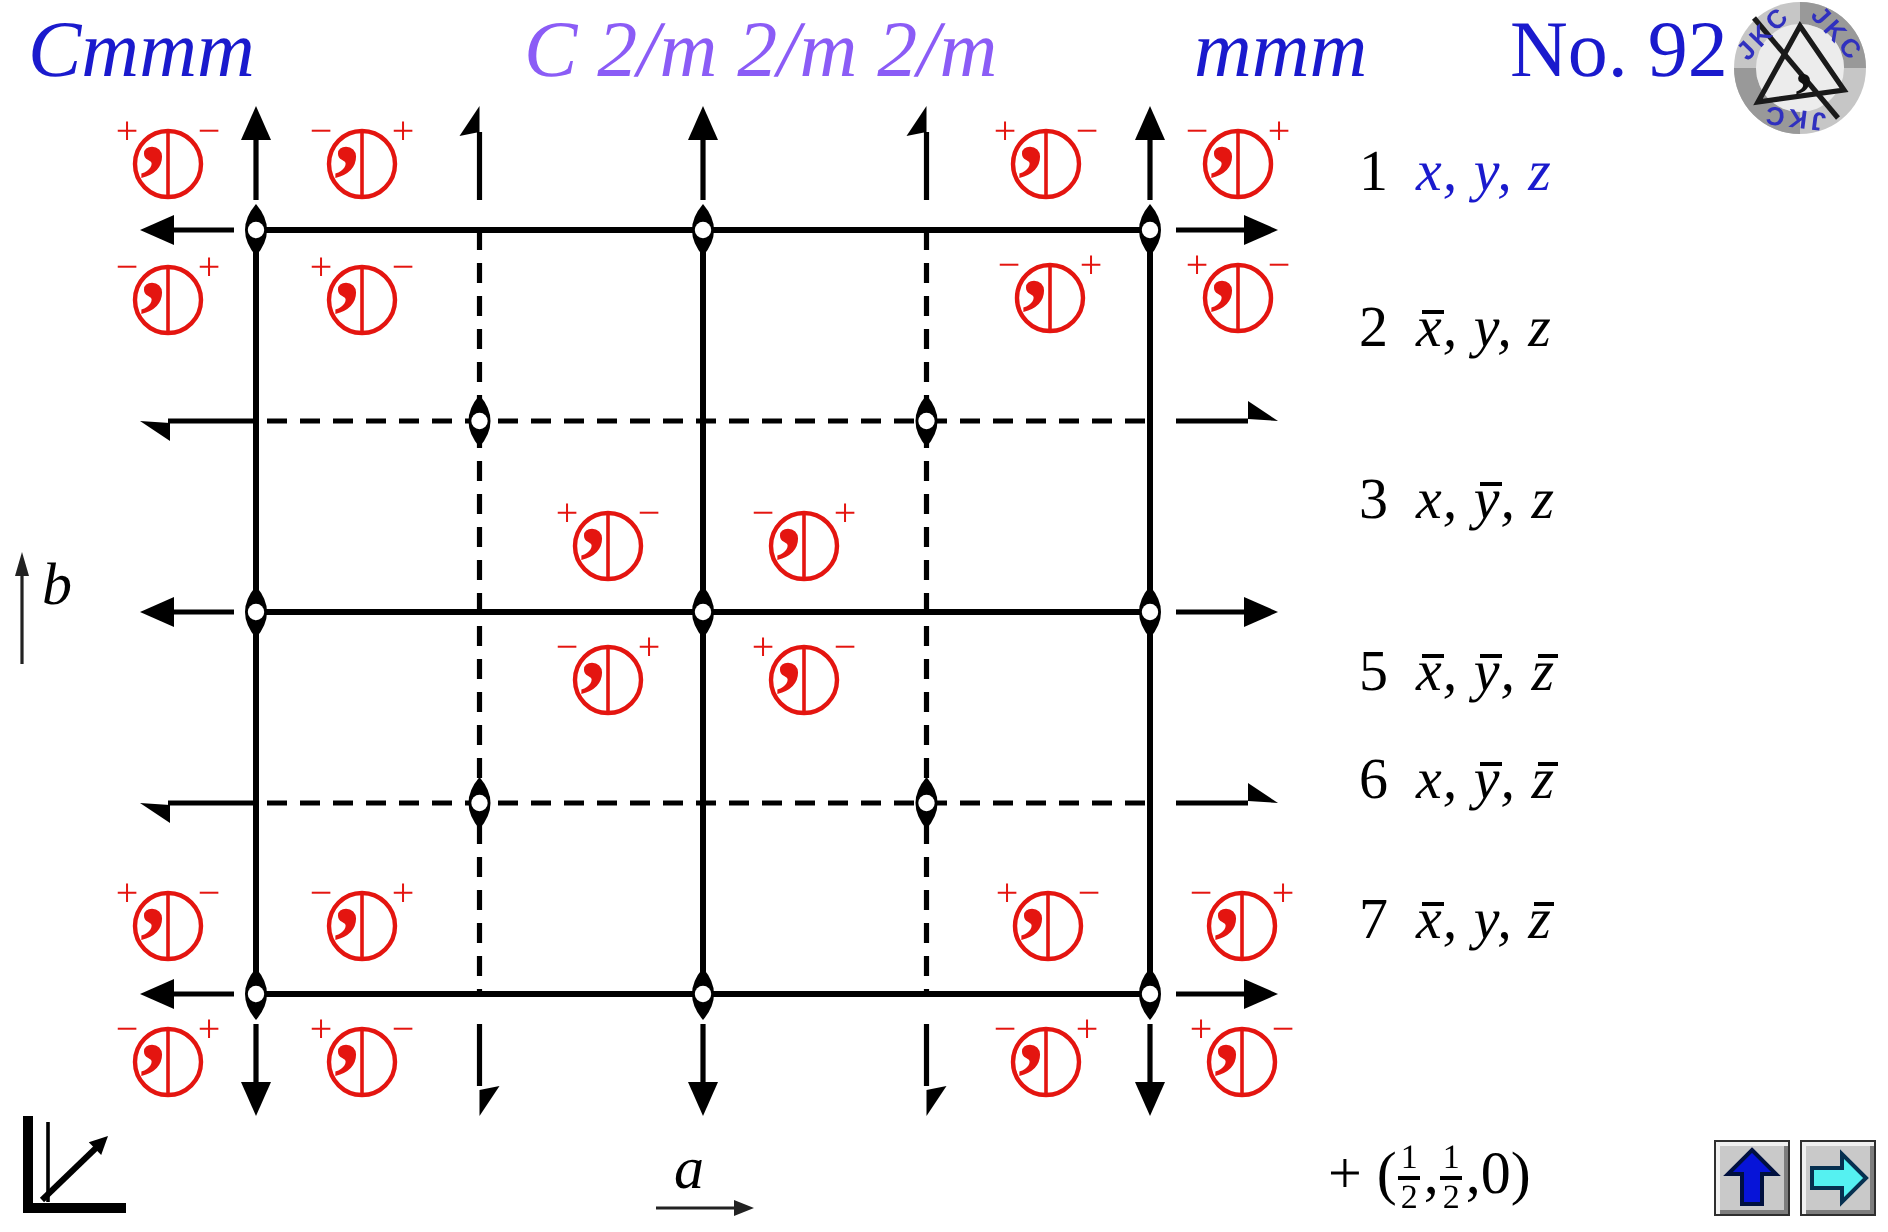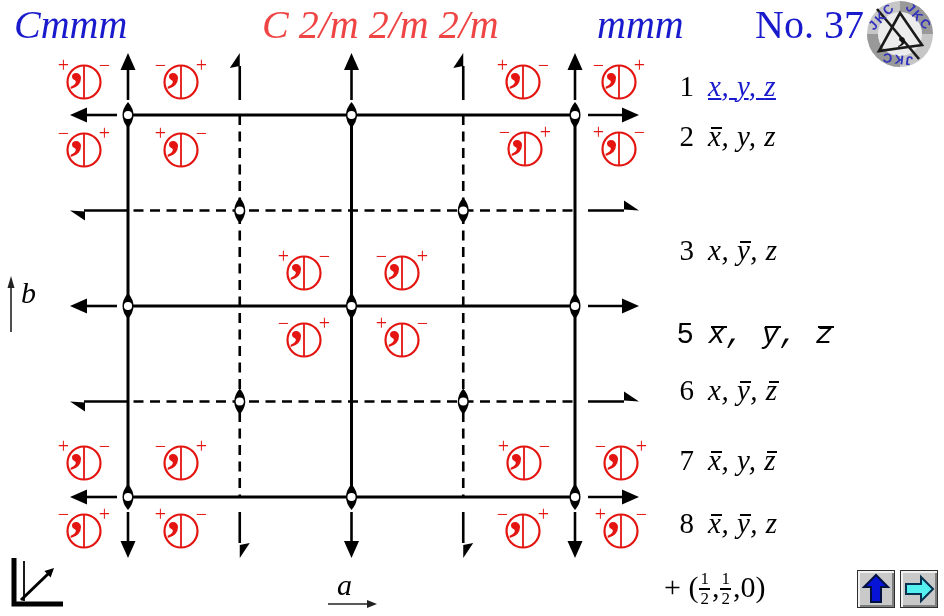--- a/index.html
+++ b/index.html
@@ -207,23 +207,23 @@
       <text x="502.5" y="521" fill="#e41510" font-size="20" text-anchor="middle" font-family="'Liberation Serif', serif">−</text>
       <text x="543.5" y="521" fill="#e41510" font-size="20" text-anchor="middle" font-family="'Liberation Serif', serif">+</text>
       <circle cx="621" cy="531" r="16.5" fill="none" stroke="#e41510" stroke-width="2.2"></circle>
       <line x1="621" y1="514.5" x2="621" y2="547.5" stroke="#e41510" stroke-width="1.8"></line>
       <text x="613.5" y="530" fill="#e41510" font-size="52" font-weight="bold" text-anchor="middle" font-family="'Liberation Serif', serif">,</text>
       <text x="600.5" y="521" fill="#e41510" font-size="20" text-anchor="middle" font-family="'Liberation Serif', serif">+</text>
       <text x="641.5" y="521" fill="#e41510" font-size="20" text-anchor="middle" font-family="'Liberation Serif', serif">−</text>
     </svg>
 
   <div class="hdr it" style="left: 14px; color: rgb(26, 26, 205);">Cmmm</div>
-  <div class="hdr it" style="left: 262px; color: #ef4444;">C 2/m 2/m 2/m</div>
+  <div class="hdr it" style="left: 262px; color: #8b5cf6;">C 2/m 2/m 2/m</div>
   <div class="hdr it" style="left: 597px; color: rgb(26, 26, 205); text-align: right;">mmm</div>
-  <div class="hdr" style="left: 755px; color: rgb(26, 26, 205);">No. 37</div>
+  <div class="hdr" style="left: 755px; color: rgb(26, 26, 205);">No. 92</div>
 
   <svg id="logo-svg" viewBox="0 0 74 68">
     <circle cx="37" cy="34" r="33" fill="#c6c6c6"></circle>
     <path d="M37,1 A33,33 0 0 1 70,34 L59,34 A22,22 0 0 0 37,12 Z" fill="#999999"></path>
     <path d="M37,67 A33,33 0 0 1 4,34 L15,34 A22,22 0 0 0 37,56 Z" fill="#999999"></path>
     <circle cx="37" cy="34" r="22" fill="#ececec"></circle>
     <line x1="14" y1="9" x2="56" y2="59" stroke="#1a1a1a" stroke-width="2.6"></line>
     <path d="M37,13 L16,51 L59,45 Z" fill="none" stroke="#1a1a1a" stroke-width="2.6"></path>
     <text x="39" y="42" font-size="34" font-weight="bold" fill="#111111" text-anchor="middle" font-family="'Liberation Serif', serif">,</text>
     <text x="37" y="13" transform="rotate(-46 37 34)" font-size="13" font-weight="bold" fill="#3030bf" text-anchor="middle" letter-spacing="2" font-family="'Liberation Sans', sans-serif">JKC</text>
@@ -244,27 +244,26 @@
   </svg>
 
   <svg id="view-icon-svg" viewBox="0 0 62 56">
     <path d="M10,3 V49 H59" fill="none" stroke="#000" stroke-width="5"></path>
     <line x1="20" y1="6" x2="20" y2="46" stroke="#000" stroke-width="1.8"></line>
     <line x1="17" y1="45" x2="44" y2="19" stroke="#000" stroke-width="3"></line>
     <polygon points="50,13 46.6,22.5 40.4,16.1" fill="#000"></polygon>
   </svg>
 
   <div id="positions-list">
-      <div class="pos-row" style="top: 64px;"><span class="pos-num">1</span><span class="pos-coords" style="color: rgb(26, 26, 205); text-decoration: underline;"><span>x</span>, <span>y</span>, <span>z</span></span></div>
-      <div class="pos-row" style="top: 114px;"><span class="pos-num">2</span><span class="pos-coords"><span class="bar">x</span>, <span>y</span>, <span>z</span></span></div>
+      <div class="pos-row" style="top: 64px;"><span class="pos-num">1</span><span class="pos-coords" style="color: rgb(26, 26, 205);"><span>x</span>, <span>y</span>, <span>z</span></span></div>
+      <div class="pos-row" style="top: 142px;"><span class="pos-num">2</span><span class="pos-coords"><span class="bar">x</span>, <span>y</span>, <span>z</span></span></div>
       <div class="pos-row" style="top: 188.8px; margin-top: 39px;"><span class="pos-num">3</span><span class="pos-coords"><span>x</span>, <span class="bar">y</span>, <span>z</span></span></div>
-      <div class="pos-row" style="top: 313.6px; font-family: Liberation Mono, monospace;"><span class="pos-num">5</span><span class="pos-coords"><span class="bar">x</span>, <span class="bar">y</span>, <span class="bar">z</span></span></div>
+      <div class="pos-row" style="top: 313.6px;"><span class="pos-num">5</span><span class="pos-coords"><span class="bar">x</span>, <span class="bar">y</span>, <span class="bar">z</span></span></div>
       <div class="pos-row" style="top: 368px;"><span class="pos-num">6</span><span class="pos-coords"><span>x</span>, <span class="bar">y</span>, <span class="bar">z</span></span></div>
       <div class="pos-row" style="top: 438.4px; font-family: Liberation Serif, serif;"><span class="pos-num">7</span><span class="pos-coords"><span class="bar">x</span>, <span>y</span>, <span class="bar">z</span></span></div>
-      <div class="pos-row" style="top: 500.8px;"><span class="pos-num">8</span><span class="pos-coords"><span class="bar">x</span>, <span class="bar">y</span>, <span>z</span></span></div>
     </div>
 
   <div id="trans-note"><span>+ (</span><span class="frac"><span class="fnum">1</span><span class="fden">2</span></span><span>,</span><span class="frac"><span class="fnum">1</span><span class="fden">2</span></span><span>,0)</span></div>
 
   <div id="nav-buttons">
     <button class="nav-btn">
       <svg viewBox="0 0 32 32">
         <polygon points="16,2 28,14 21,14 21,29 11,29 11,14 4,14" stroke-width="2" fill="#0714d8" stroke="#00103f"></polygon>
       </svg>
     </button>

